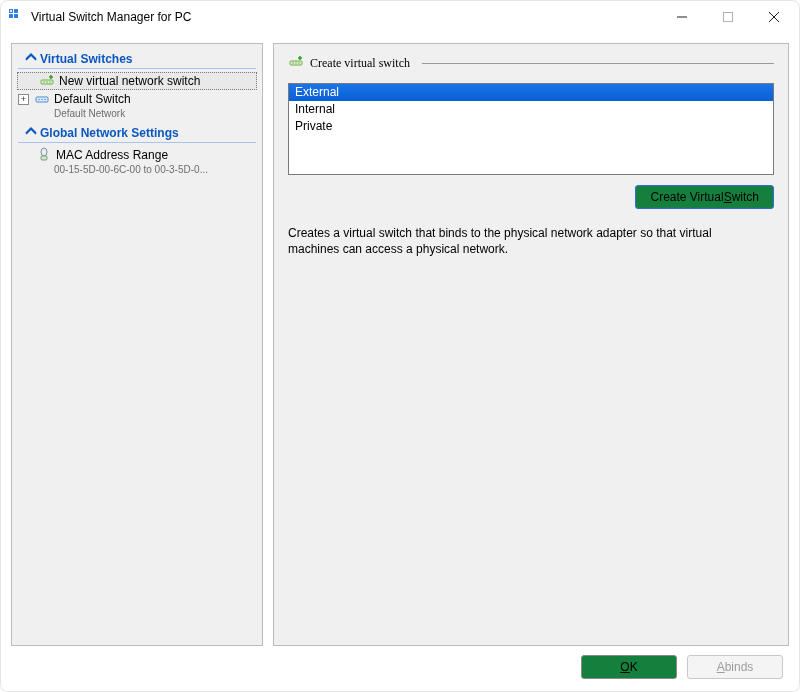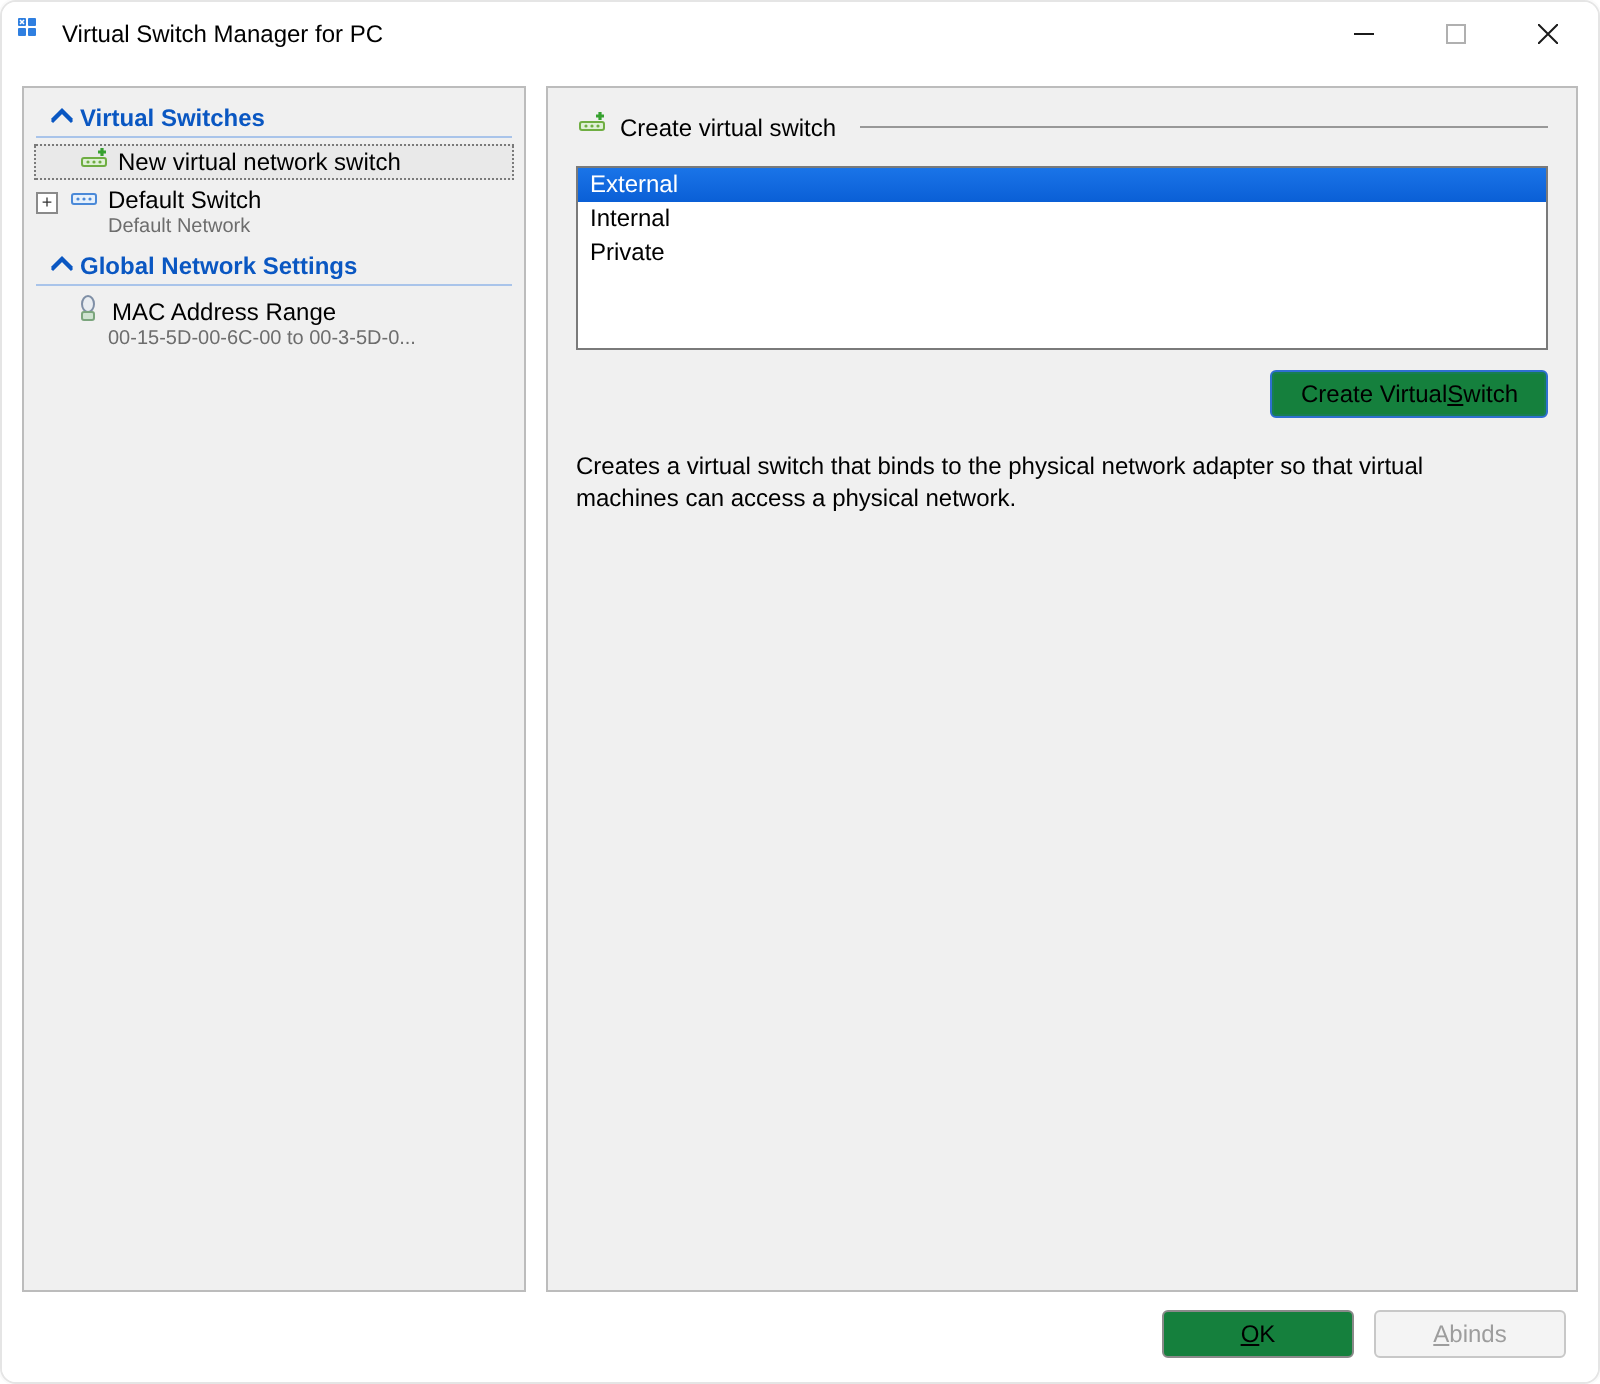--- a/index.html
+++ b/index.html
@@ -66,21 +66,21 @@
     padding:6px 2px;
     overflow:hidden;
   }
   .main{
     flex:1 1 auto;
     padding:10px 14px;
     display:flex;flex-direction:column;
   }
   
   .sec-header{
-    display:flex;align-items:center;
+    display:flex;align-items:flex-start;
     color:var(--link);
     font-weight:bold;
     padding:2px 4px 2px 6px;
     border-bottom:1px solid #a9c4ea;
     margin:0 4px 3px 4px;
     font-size:12px;
   }
   .sec-header .chev{width:14px;height:12px;margin-right:2px;color:var(--link);}
   .tree-item{
     display:flex;align-items:center;
@@ -92,29 +92,29 @@
   .tree-item .expander{width:11px;height:11px;border:1px solid #8a8a8a;background:#fff;margin-left:-14px;margin-right:3px;display:flex;align-items:center;justify-content:center;font-size:9px;line-height:9px;color:#333;}
   .tree-item .ico{width:16px;height:16px;margin-right:4px;display:inline-flex;align-items:center;justify-content:center;}
   .tree-item.selected{background:#e9e9e9;border:1px dotted #7a7a7a;margin:0 3px;padding-left:17px;}
   .tree-sub{
     padding:0 4px 2px 40px;
     font-size:10px;
     color:var(--muted);
     white-space:nowrap;overflow:hidden;text-overflow:ellipsis;
     height:16px;
   }
-  .tree-item.level1{padding-left:22px;align-items:flex-end;}
+  .tree-item.level1{padding-left:22px;}
   .tree-item.level1.selected{padding-left:21px;}
   .tree-item.level1 .expander{margin-left:-18px;margin-right:5px;}
   
   .main-header{
     display:flex;align-items:center;gap:6px;
     margin-bottom:10px;
   }
-  .main-header .label{white-space:nowrap;}
+  .main-header .label{white-space:nowrap;font-family:Liberation Serif, serif;}
   .main-header .rule{flex:1;height:1px;background:#989898;margin-left:6px;}
   .prompt{margin:4px 0 6px 0;font-size:12px;}
   .prompt .ul{text-decoration:underline;}
   .listbox{
     border:1px solid #7a7a7a;
     background:#ffffff;
     height:92px;
     overflow:auto;
   }
   .listbox .opt{

